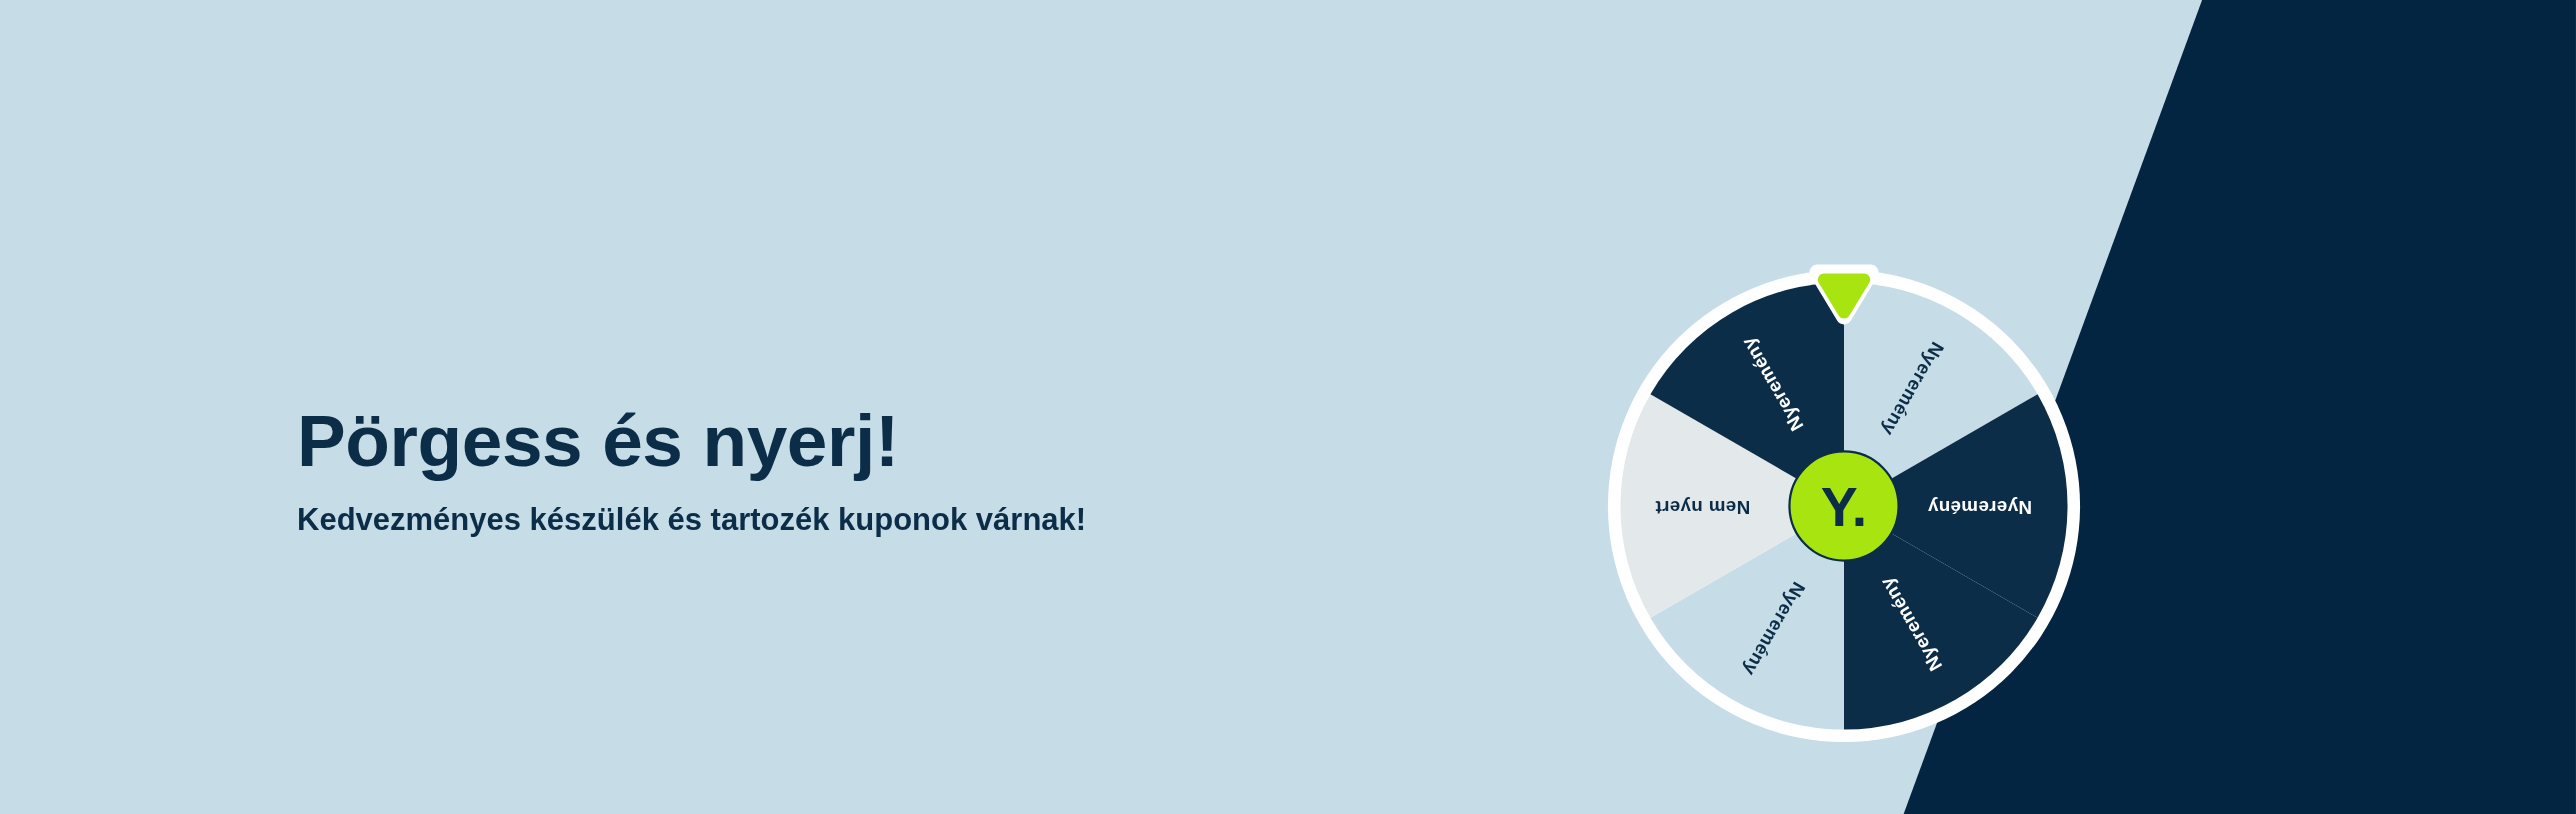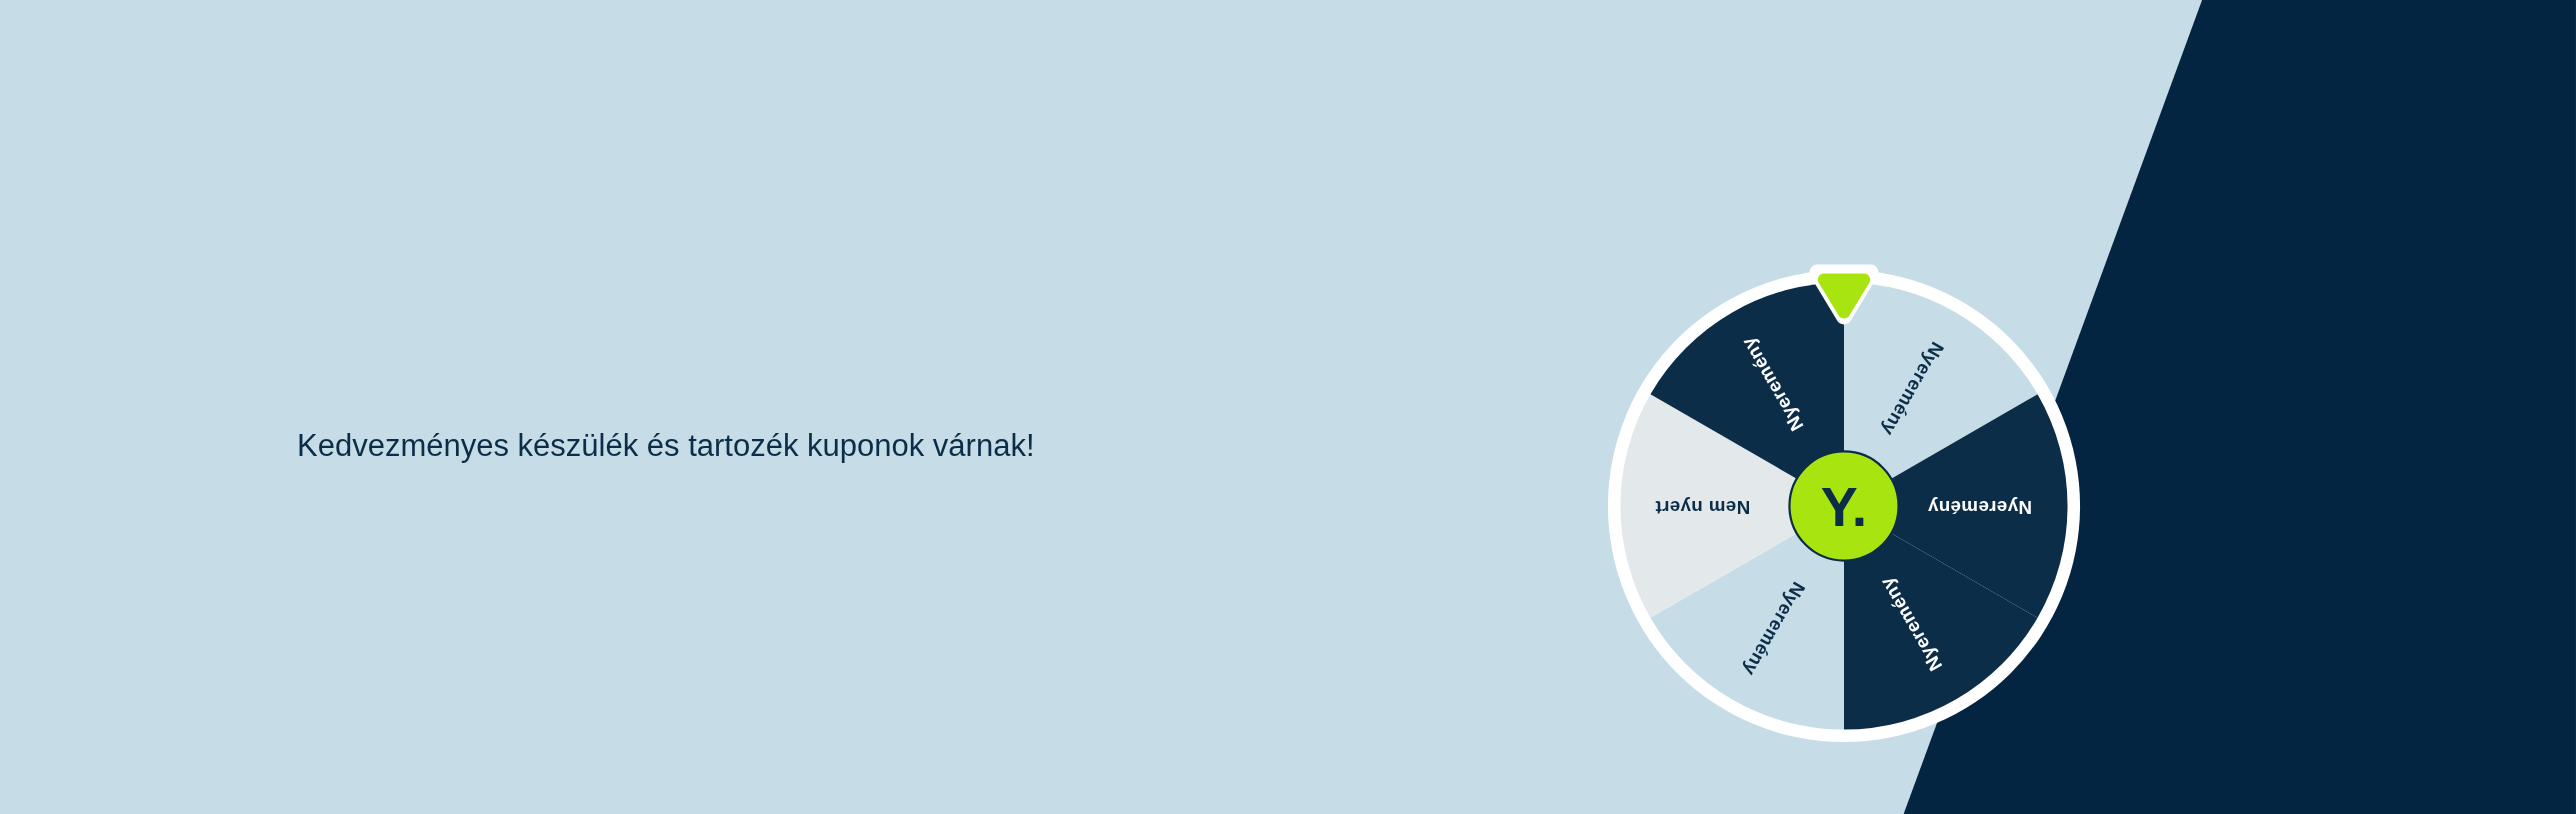--- a/index.html
+++ b/index.html
@@ -42,21 +42,21 @@
     line-height: 1.02;
     font-weight: 700;
     letter-spacing: -0.4px;
     color: #0c2d48;
     white-space: nowrap;
   }
   #subhead {
     margin: 23px 0 0 0;
     font-size: 31px;
     line-height: 1.2;
-    font-weight: 400;
+    font-weight: 700;
     color: #0c2d48;
     white-space: nowrap;
   }
 
   
   #wheel-wrap {
     position: absolute;
     left: 1599px;
     top: 261px;
     width: 490px;
@@ -87,20 +87,21 @@
 
 <div id="banner">
 
   <div id="bg-base"></div>
 
   <svg id="bg-diagonal" viewBox="0 0 2880 911" preserveAspectRatio="none" aria-hidden="true">
     <polygon id="diagonal-poly" points="2462,0 2880,0 2880,911 2128,911" fill="#032541"></polygon>
   </svg>
 
   <div id="copy">
+    <h1 id="headline">Pörgess és nyerj!</h1>
     <p id="subhead">Kedvezményes készülék és tartozék kuponok várnak!</p>
   </div>
 
   <div id="wheel-wrap">
     <svg id="wheel-svg" viewBox="0 0 548 548" aria-hidden="true">
       <defs>
 
         <g id="arc-path-defs"></g>
       <path id="seg-text-path-0" d="M 390.00 73.08 L 313.00 206.45" fill="none"></path>
           <path id="seg-text-path-1" d="M 506.00 274.00 L 352.00 274.00" fill="none"></path>

